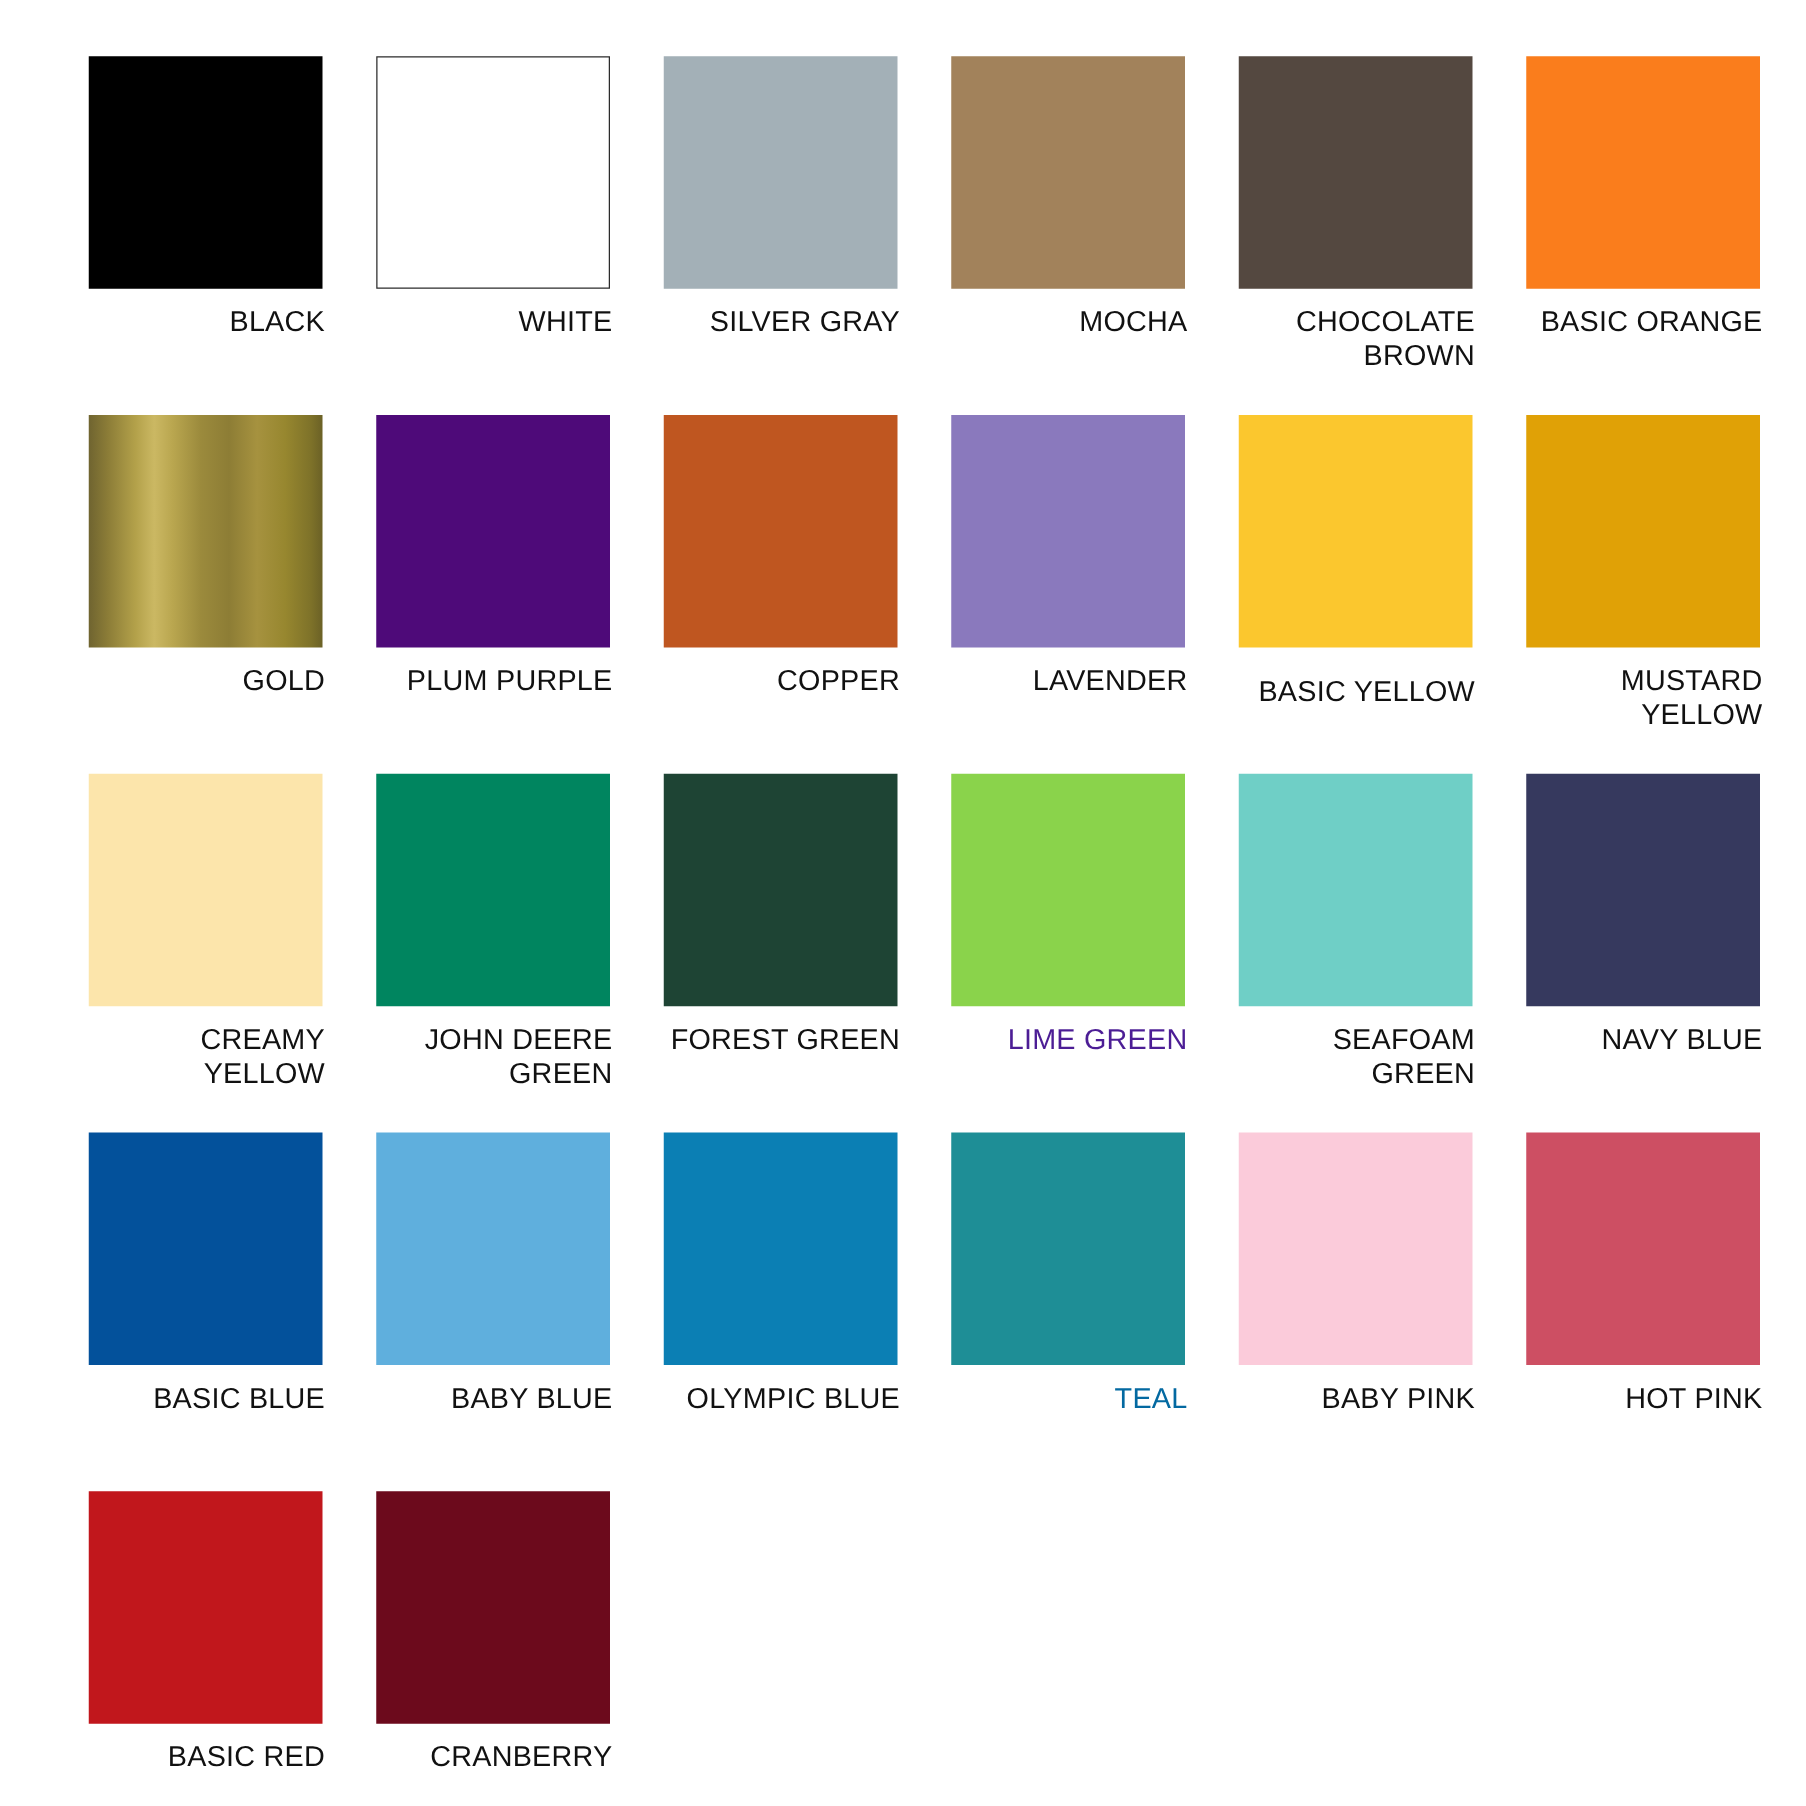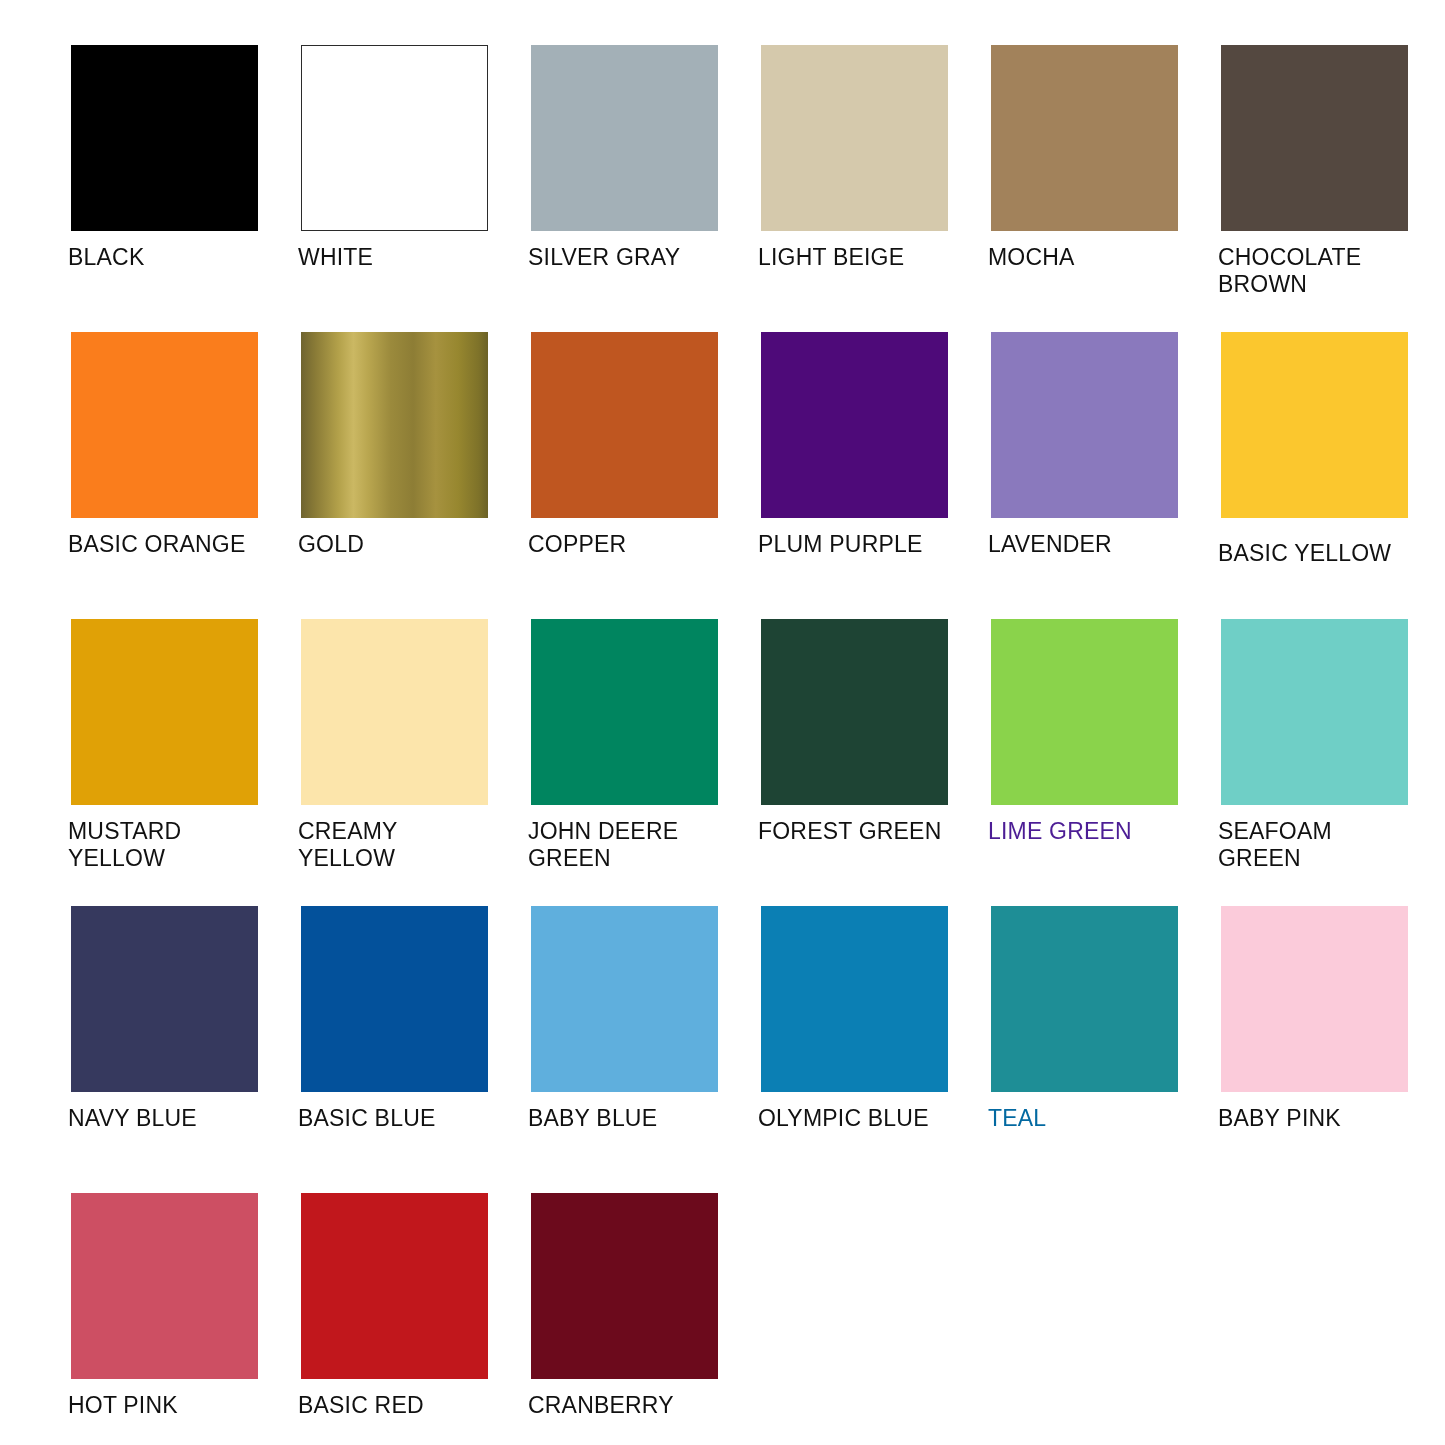--- a/index.html
+++ b/index.html
@@ -46,21 +46,21 @@
     flex: 0 0 auto;
   }
 
   .swatch-chip.has-outline {
     border: 1px solid #2b2b2b;
   }
 
   .swatch-label {
     margin-top: 13px;
     width: 192px;
-    text-align: left;
+    text-align: right;
     font-family: "Liberation Sans", sans-serif;
     font-size: 23px;
     line-height: 1.17;
     letter-spacing: 0.2px;
     color: #111111;
     text-transform: uppercase;
     white-space: pre-line;
     font-weight: 400;
   }
 </style>
@@ -74,47 +74,43 @@
     </div>
     <div class="swatch-cell">
       <div class="swatch-chip has-outline" style="background: rgb(255, 255, 255);"></div>
       <div class="swatch-label" style="color: rgb(17, 17, 17);">WHITE</div>
     </div>
     <div class="swatch-cell">
       <div class="swatch-chip" style="background: rgb(163, 176, 183);"></div>
       <div class="swatch-label" style="color: rgb(17, 17, 17);">SILVER GRAY</div>
     </div>
     <div class="swatch-cell">
-      <div class="swatch-chip" style="background: rgb(213, 201, 172);"></div>
-      <div class="swatch-label" style="color: rgb(17, 17, 17);">LIGHT BEIGE</div>
-    </div>
-    <div class="swatch-cell">
       <div class="swatch-chip" style="background: rgb(162, 130, 91);"></div>
       <div class="swatch-label" style="color: rgb(17, 17, 17);">MOCHA</div>
     </div>
     <div class="swatch-cell">
       <div class="swatch-chip" style="background: rgb(84, 72, 64);"></div>
       <div class="swatch-label" style="color: rgb(17, 17, 17);">CHOCOLATE
 BROWN</div>
     </div>
     <div class="swatch-cell">
       <div class="swatch-chip" style="background: rgb(250, 125, 28);"></div>
       <div class="swatch-label" style="color: rgb(17, 17, 17);">BASIC ORANGE</div>
     </div>
     <div class="swatch-cell">
       <div class="swatch-chip" style="background: linear-gradient(90deg, rgb(111, 100, 48) 0%, rgb(139, 124, 55) 8%, rgb(179, 161, 74) 20%, rgb(203, 184, 99) 28%, rgb(185, 166, 79) 36%, rgb(155, 138, 60) 48%, rgb(141, 125, 53) 60%, rgb(166, 146, 63) 72%, rgb(151, 135, 47) 84%, rgb(126, 114, 41) 95%, rgb(107, 97, 38) 100%);"></div>
       <div class="swatch-label" style="color: rgb(17, 17, 17);">GOLD</div>
     </div>
     <div class="swatch-cell">
+      <div class="swatch-chip" style="background: rgb(78, 10, 121);"></div>
+      <div class="swatch-label" style="color: rgb(17, 17, 17);">PLUM PURPLE</div>
+    </div>
+    <div class="swatch-cell">
       <div class="swatch-chip" style="background: rgb(191, 86, 32);"></div>
       <div class="swatch-label" style="color: rgb(17, 17, 17);">COPPER</div>
-    </div>
-    <div class="swatch-cell">
-      <div class="swatch-chip" style="background: rgb(78, 10, 121);"></div>
-      <div class="swatch-label" style="color: rgb(17, 17, 17);">PLUM PURPLE</div>
     </div>
     <div class="swatch-cell">
       <div class="swatch-chip" style="background: rgb(138, 121, 189);"></div>
       <div class="swatch-label" style="color: rgb(17, 17, 17);">LAVENDER</div>
     </div>
     <div class="swatch-cell">
       <div class="swatch-chip" style="background: rgb(251, 199, 46);"></div>
       <div class="swatch-label" style="color: rgb(17, 17, 17); margin-top: 22px;">BASIC YELLOW</div>
     </div>
     <div class="swatch-cell">

